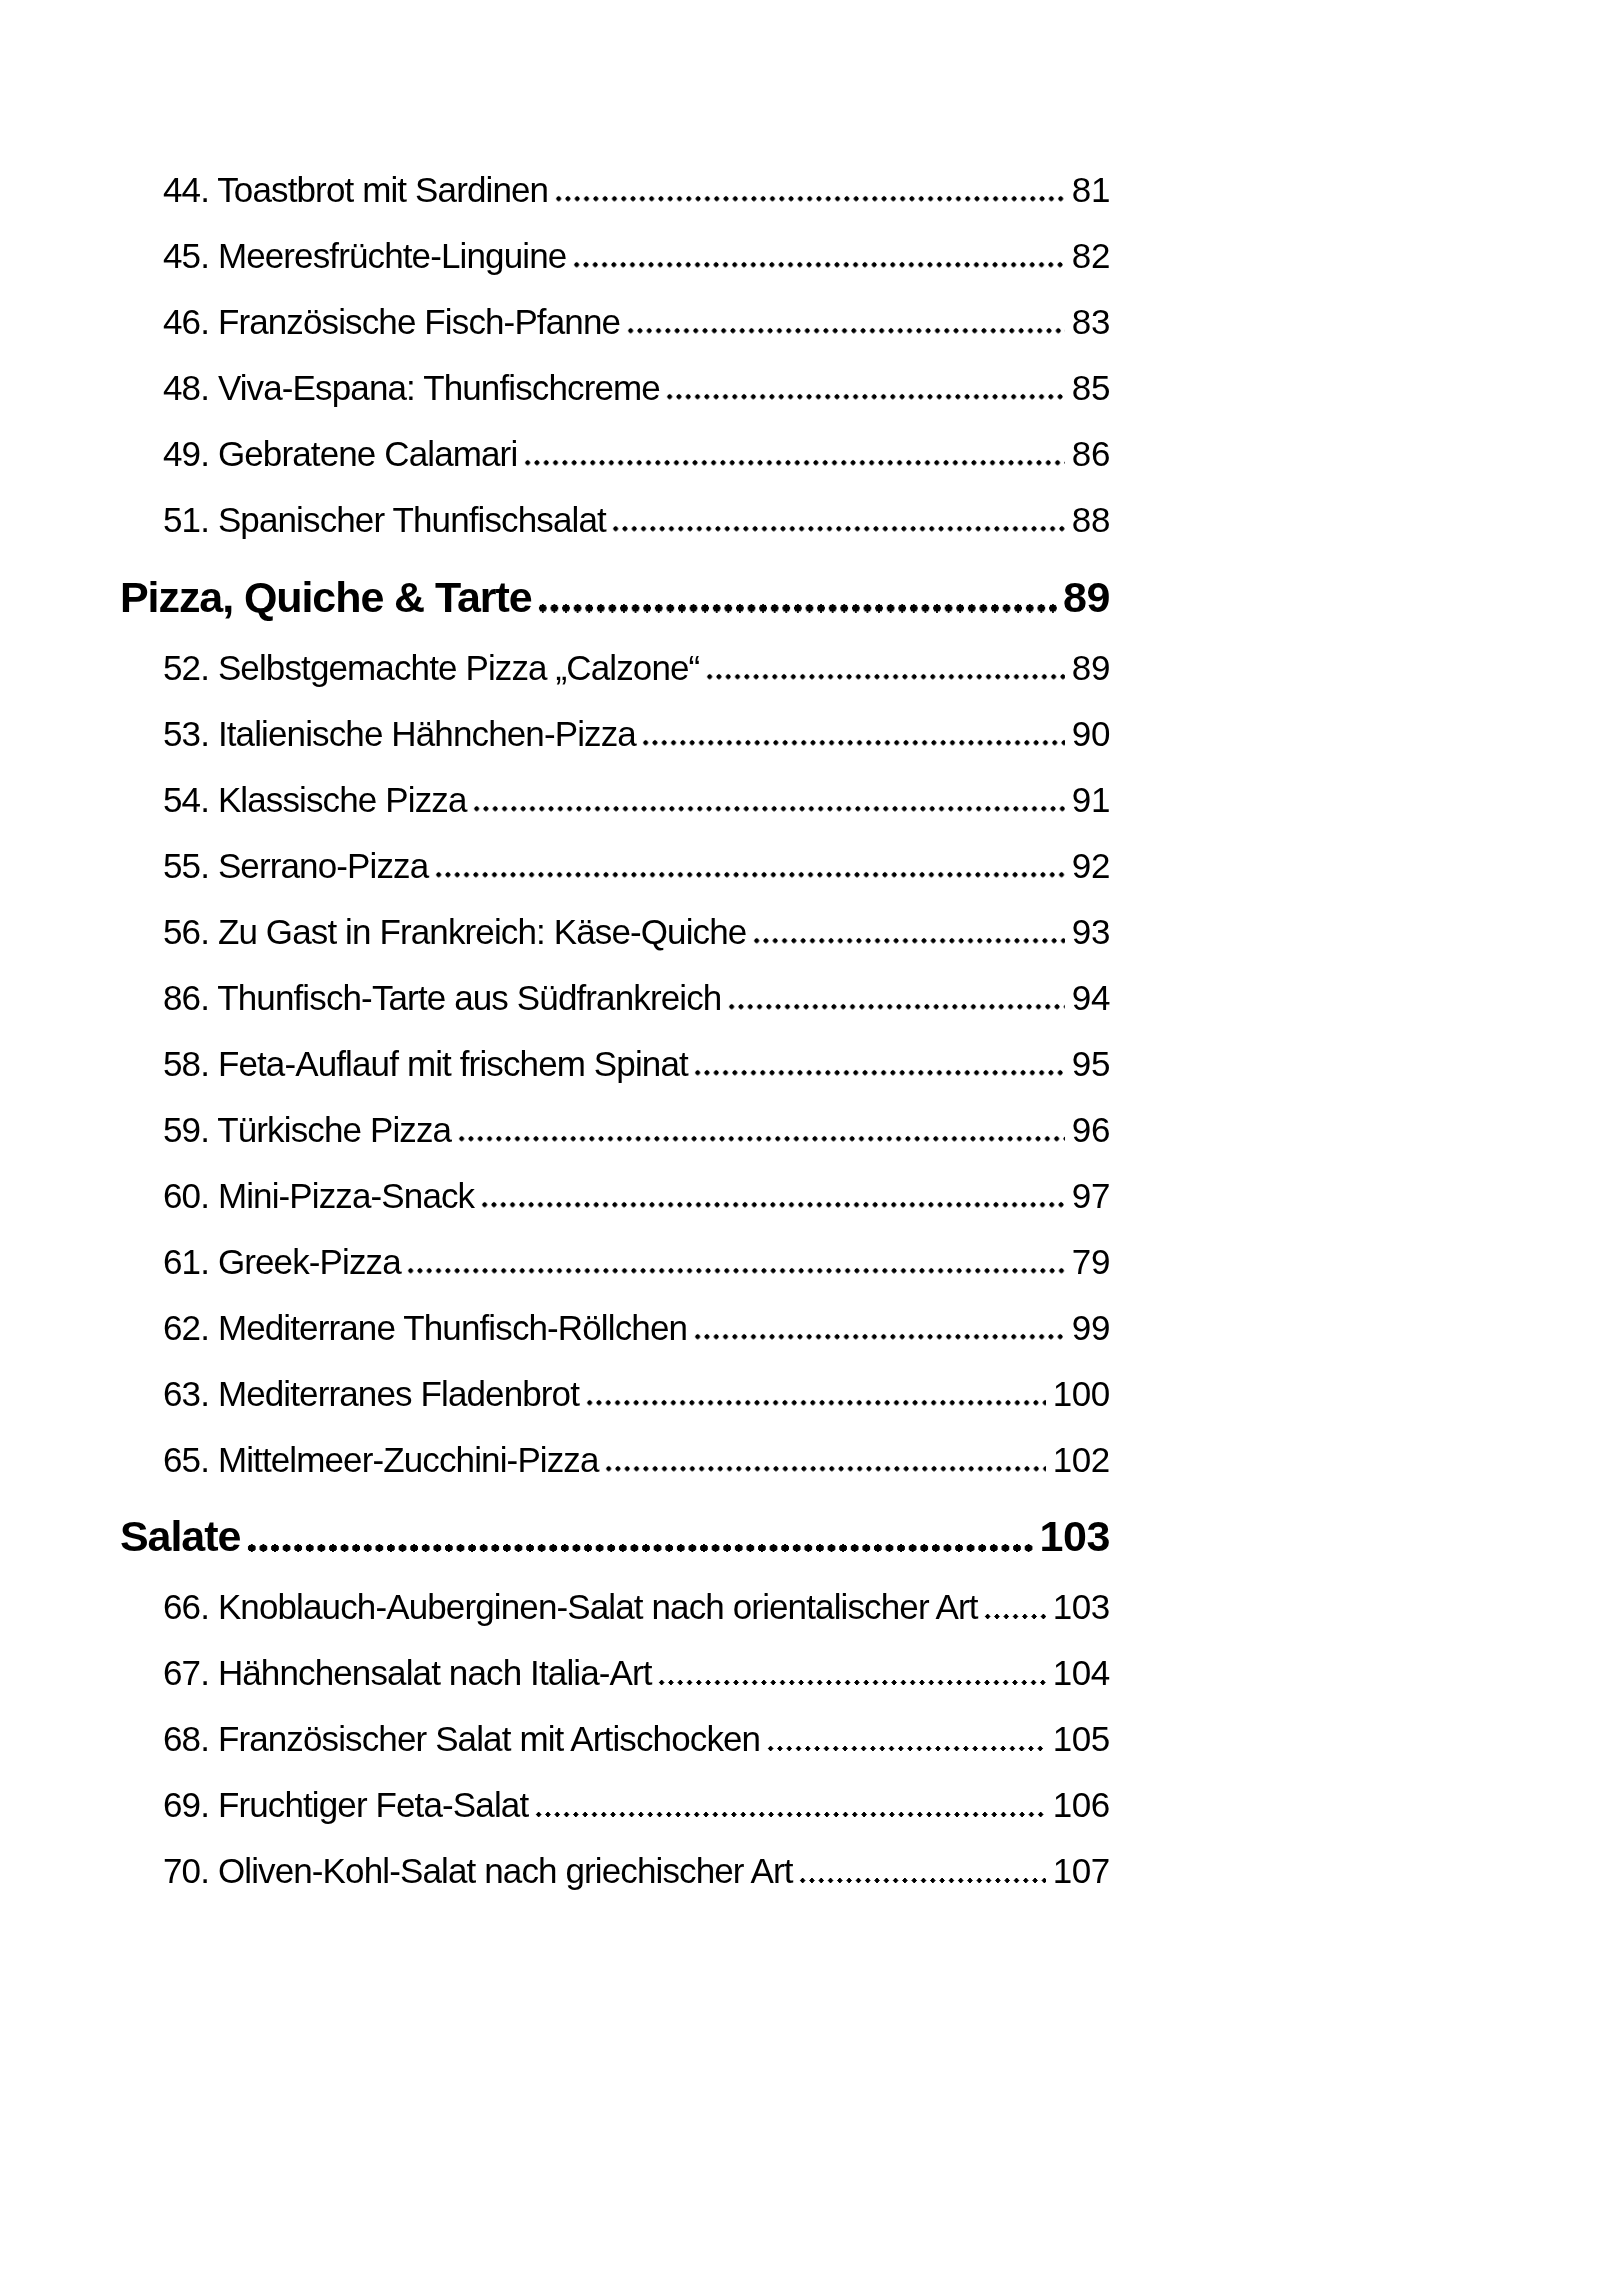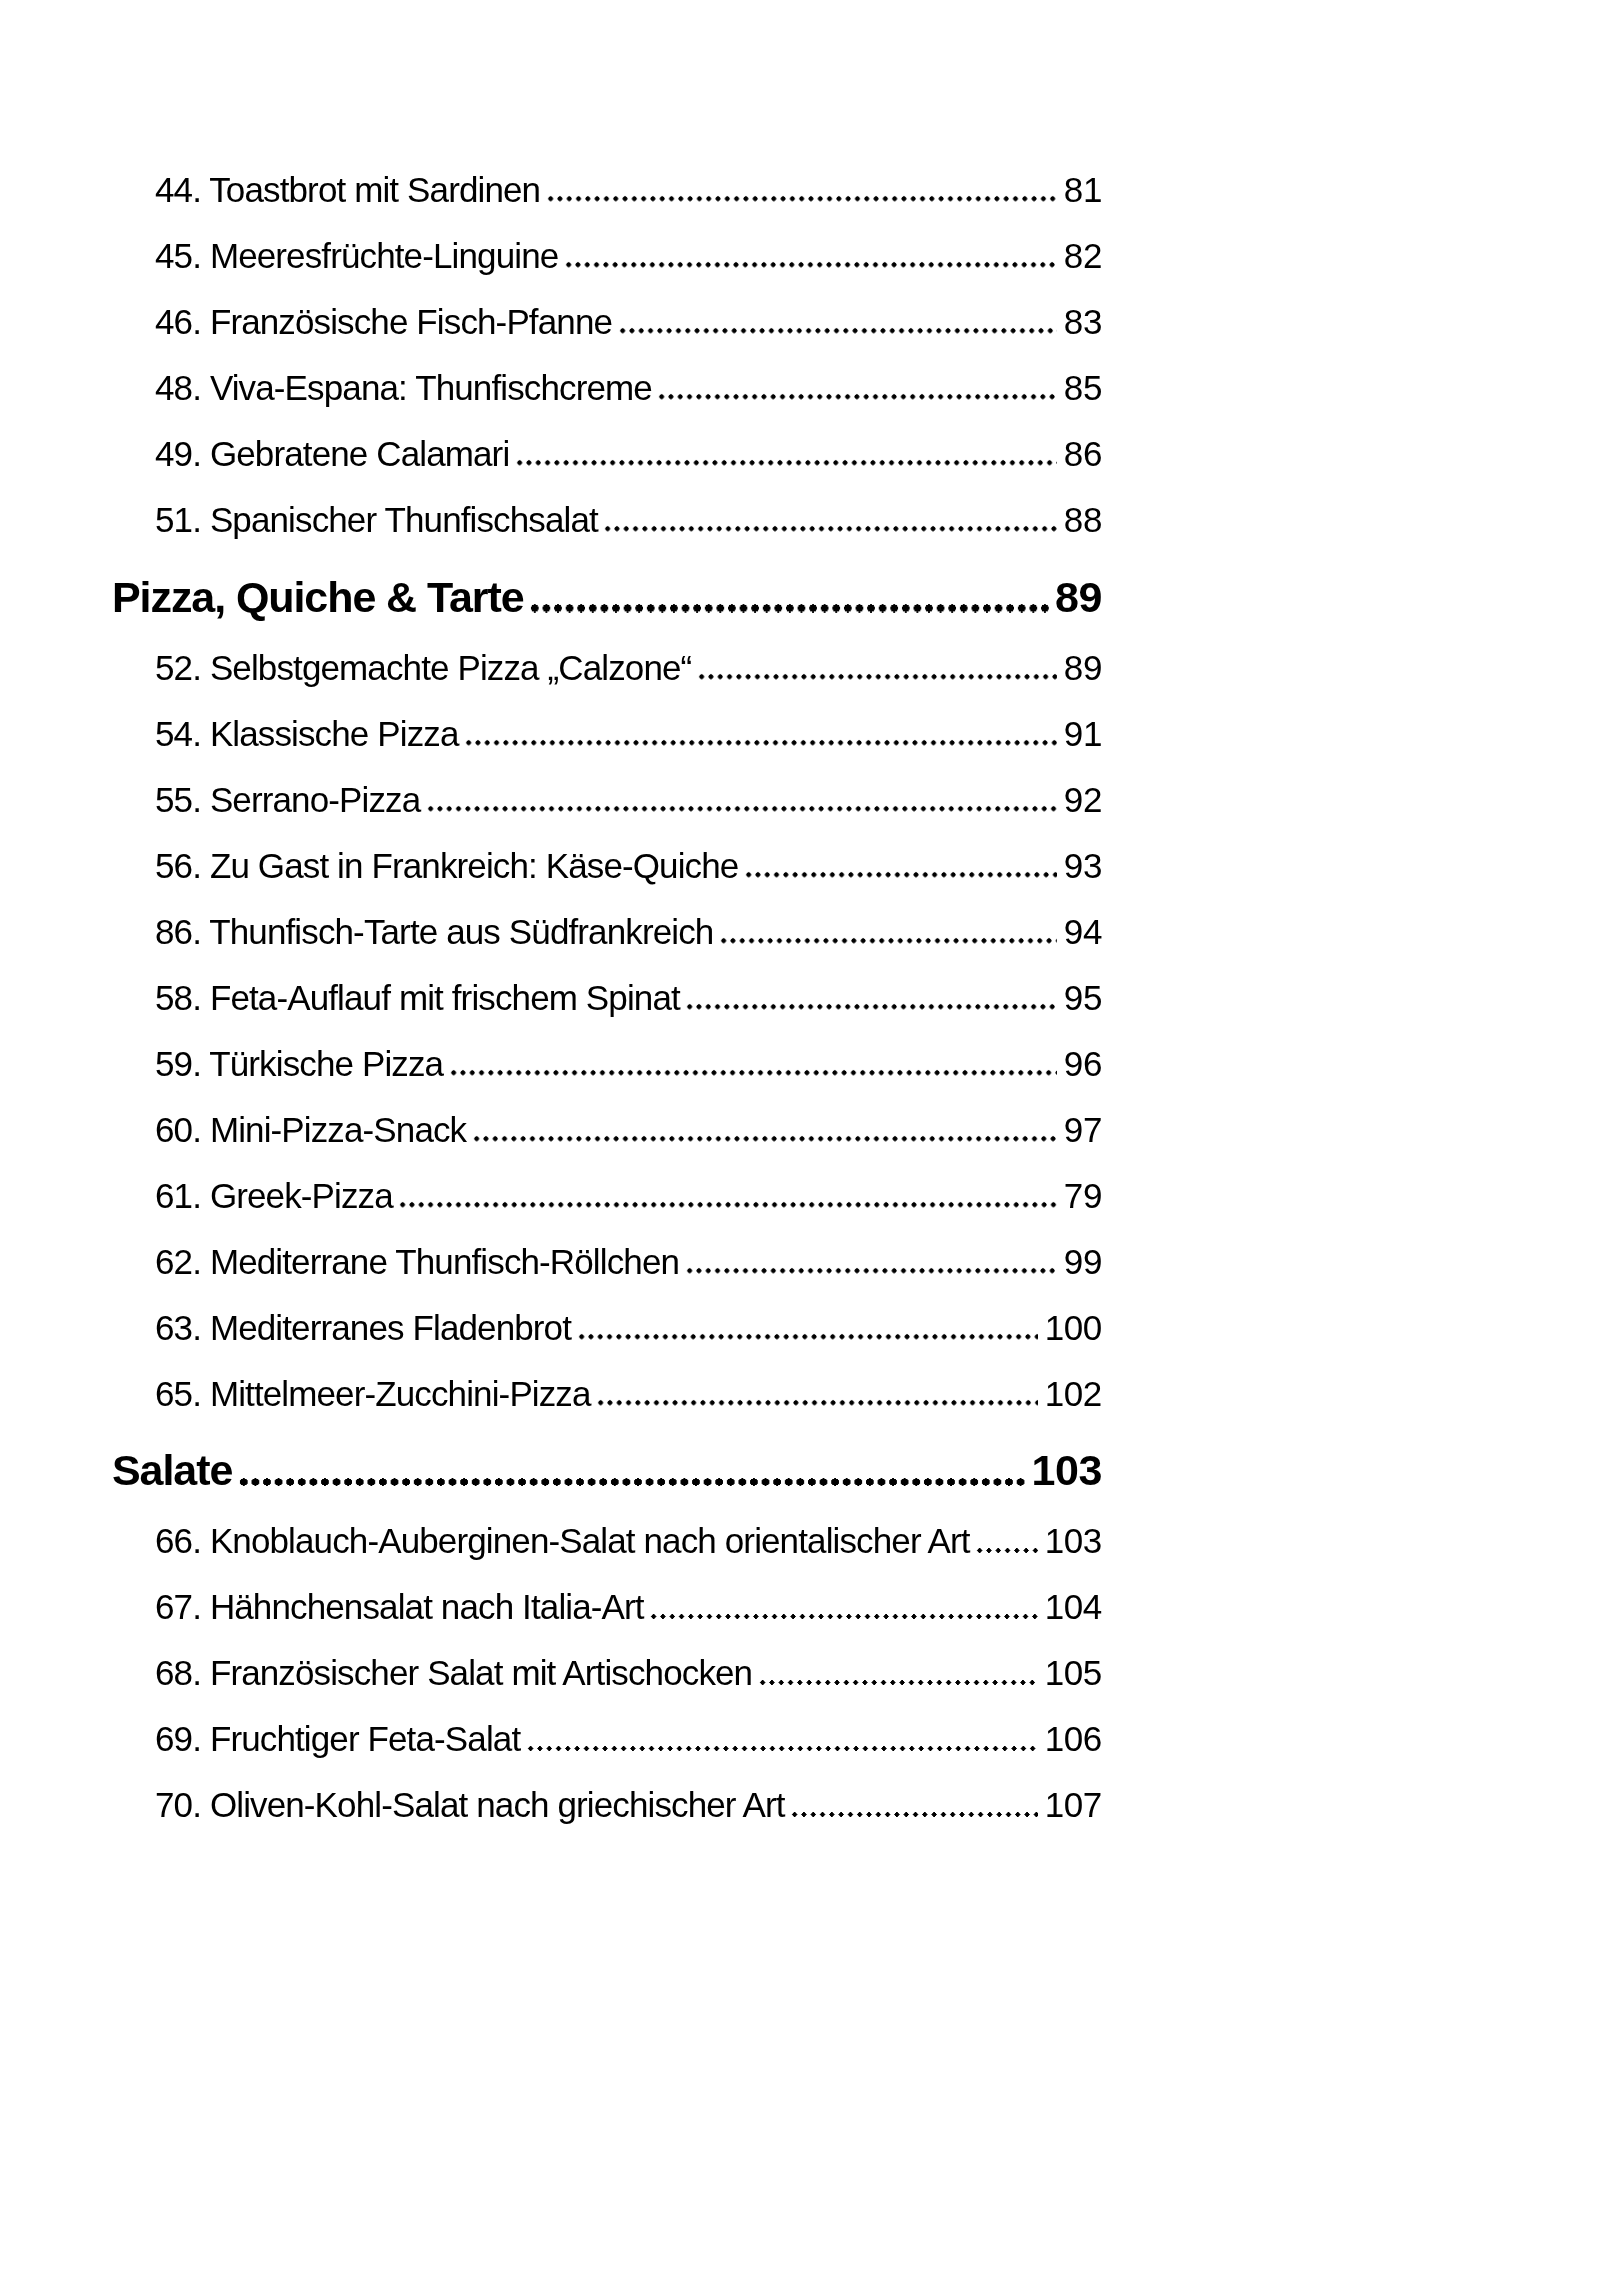--- a/index.html
+++ b/index.html
@@ -12,20 +12,21 @@
     background: #ffffff;
     color: #000000;
     font-family: "Liberation Sans", sans-serif;
     overflow: hidden;
   }
   .page {
     box-sizing: border-box;
     width: 1326px;
     height: 2295px;
     padding: 141px 224px 0 112px;
+    margin-left: 8px;
   }
   .row {
     display: flex;
     align-items: flex-end;
     height: 66px;
   }
   .row.entry {
     padding-left: 43px;
     font-size: 35px;
   }
@@ -99,20 +100,25 @@
         <span class="label">Pizza, Quiche &amp; Tarte</span>
         <span class="leader"></span>
         <span class="pagenum">89</span>
       </div>
       <div class="row entry">
         <span class="label">52. Selbstgemachte Pizza „Calzone“</span>
         <span class="leader"></span>
         <span class="pagenum">89</span>
       </div>
       <div class="row entry">
+        <span class="label">53. Italienische Hähnchen-Pizza</span>
+        <span class="leader"></span>
+        <span class="pagenum">90</span>
+      </div>
+      <div class="row entry">
         <span class="label">54. Klassische Pizza</span>
         <span class="leader"></span>
         <span class="pagenum">91</span>
       </div>
       <div class="row entry">
         <span class="label">55. Serrano-Pizza</span>
         <span class="leader"></span>
         <span class="pagenum">92</span>
       </div>
       <div class="row entry">

